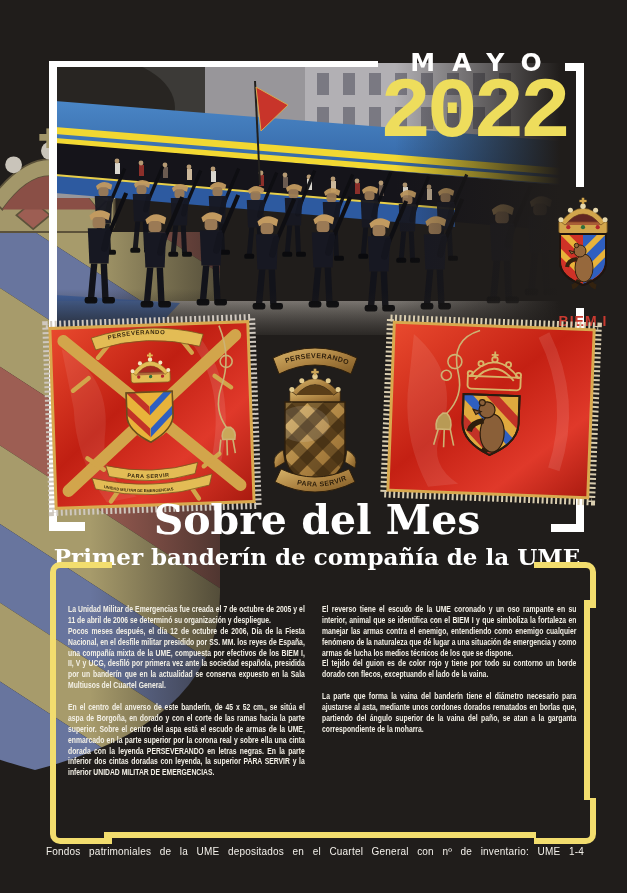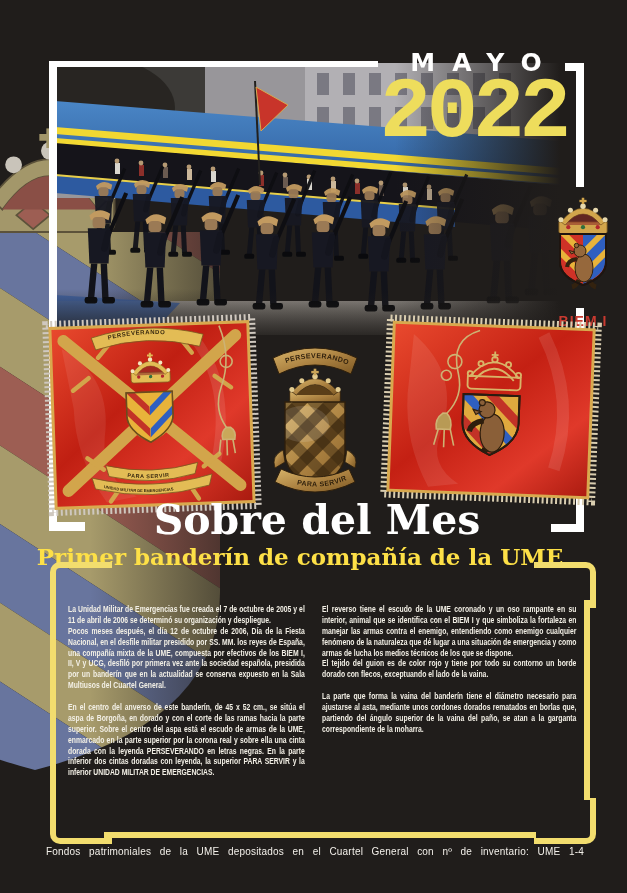--- a/index.html
+++ b/index.html
@@ -13,21 +13,21 @@
   #year{left:378px;top:70px;width:190px;text-align:center;color:#eedd5c;
         font-weight:bold;font-size:86px;letter-spacing:-5px;line-height:1;
         font-family:Liberation Mono, monospace;}
   
   .wbar{background:#ffffff;}
   
   .yf{border:0 solid #f2dd6e;}
   
   #title{left:47px;top:498px;width:540px;text-align:center;color:#ffffff;
          font-family:"DejaVu Serif",serif;font-weight:bold;font-size:41px;line-height:1.1;}
-  #subtitle{left:30px;top:543px;width:540px;text-align:center;color:#fde047;
+  #subtitle{left:47px;top:543px;width:540px;text-align:center;color:#ffffff;
             font-family:"DejaVu Serif",serif;font-weight:bold;font-size:23px;}
   
   .col{color:#f3f0e6;font-size:8.5px;font-weight:bold;line-height:1.28;
        text-align:justify;transform:scaleX(.8);transform-origin:left top;}
   .col p{margin:0;}
   .col p.gap{margin-top:11px;}
   #colL{left:68px;top:604px;width:296px;}
   #colR{left:322px;top:604px;width:318px;}
   
   #biemLabel{left:536px;top:313px;width:94px;text-align:center;color:#c93a30;

